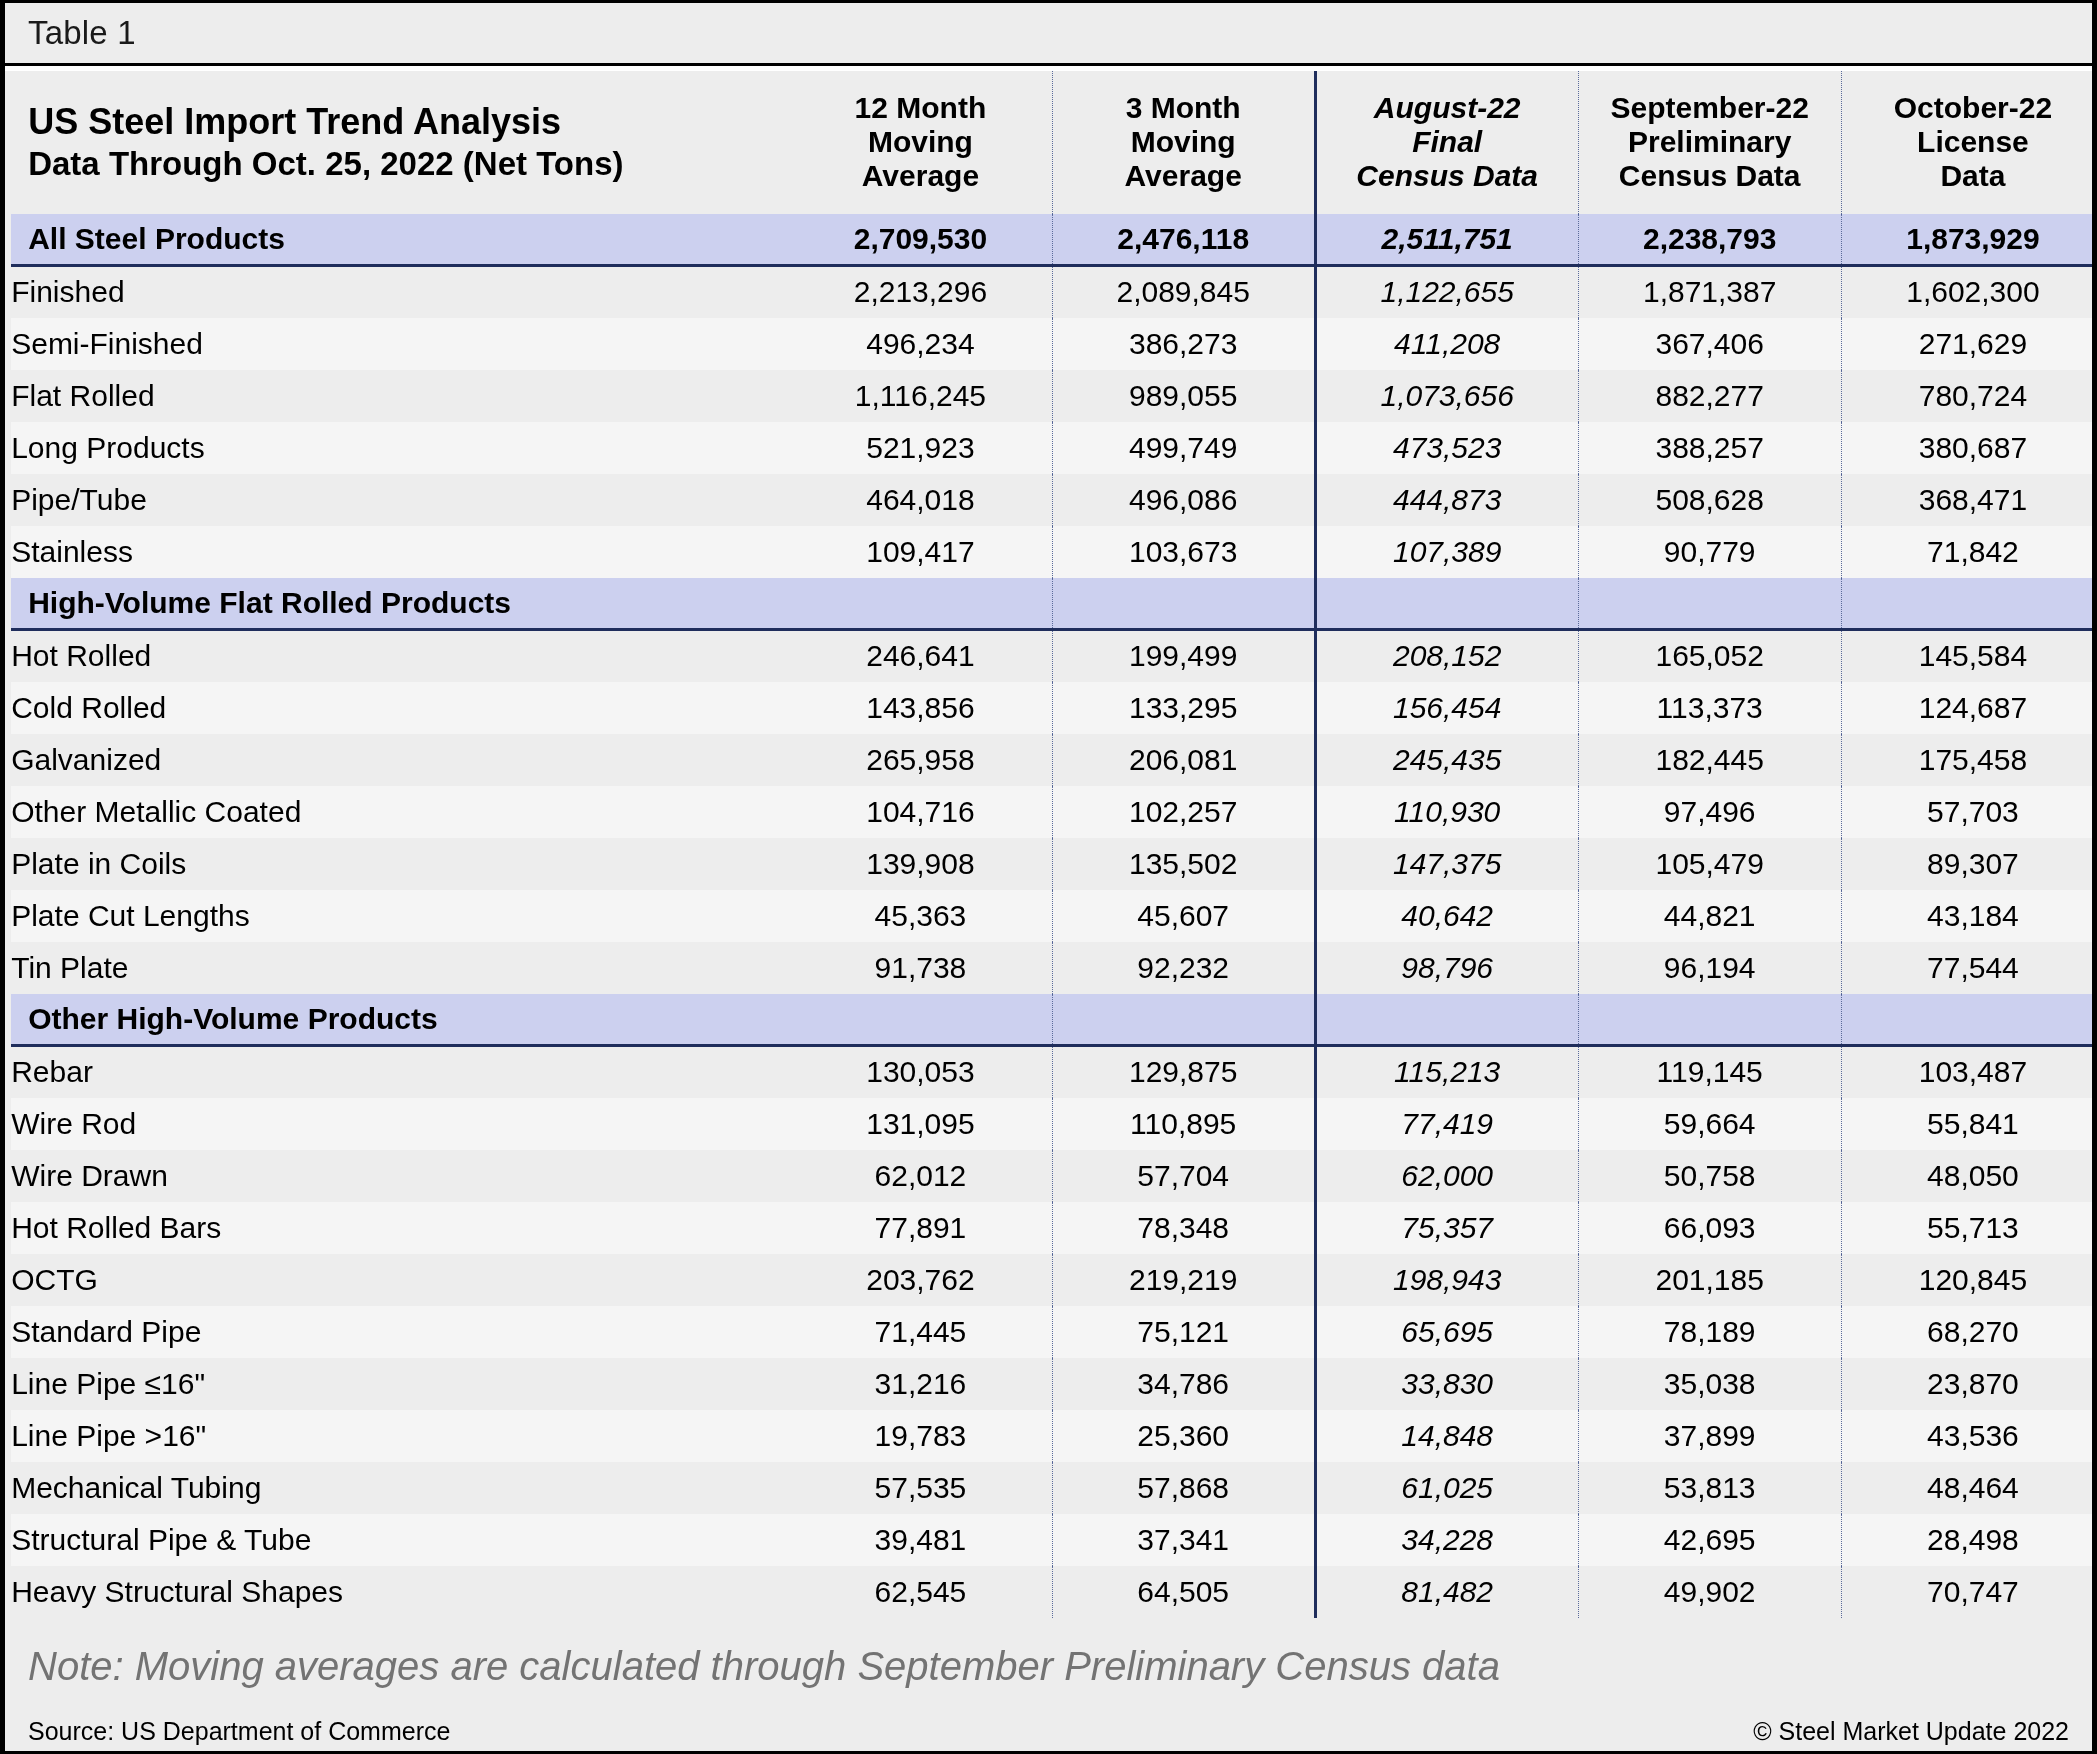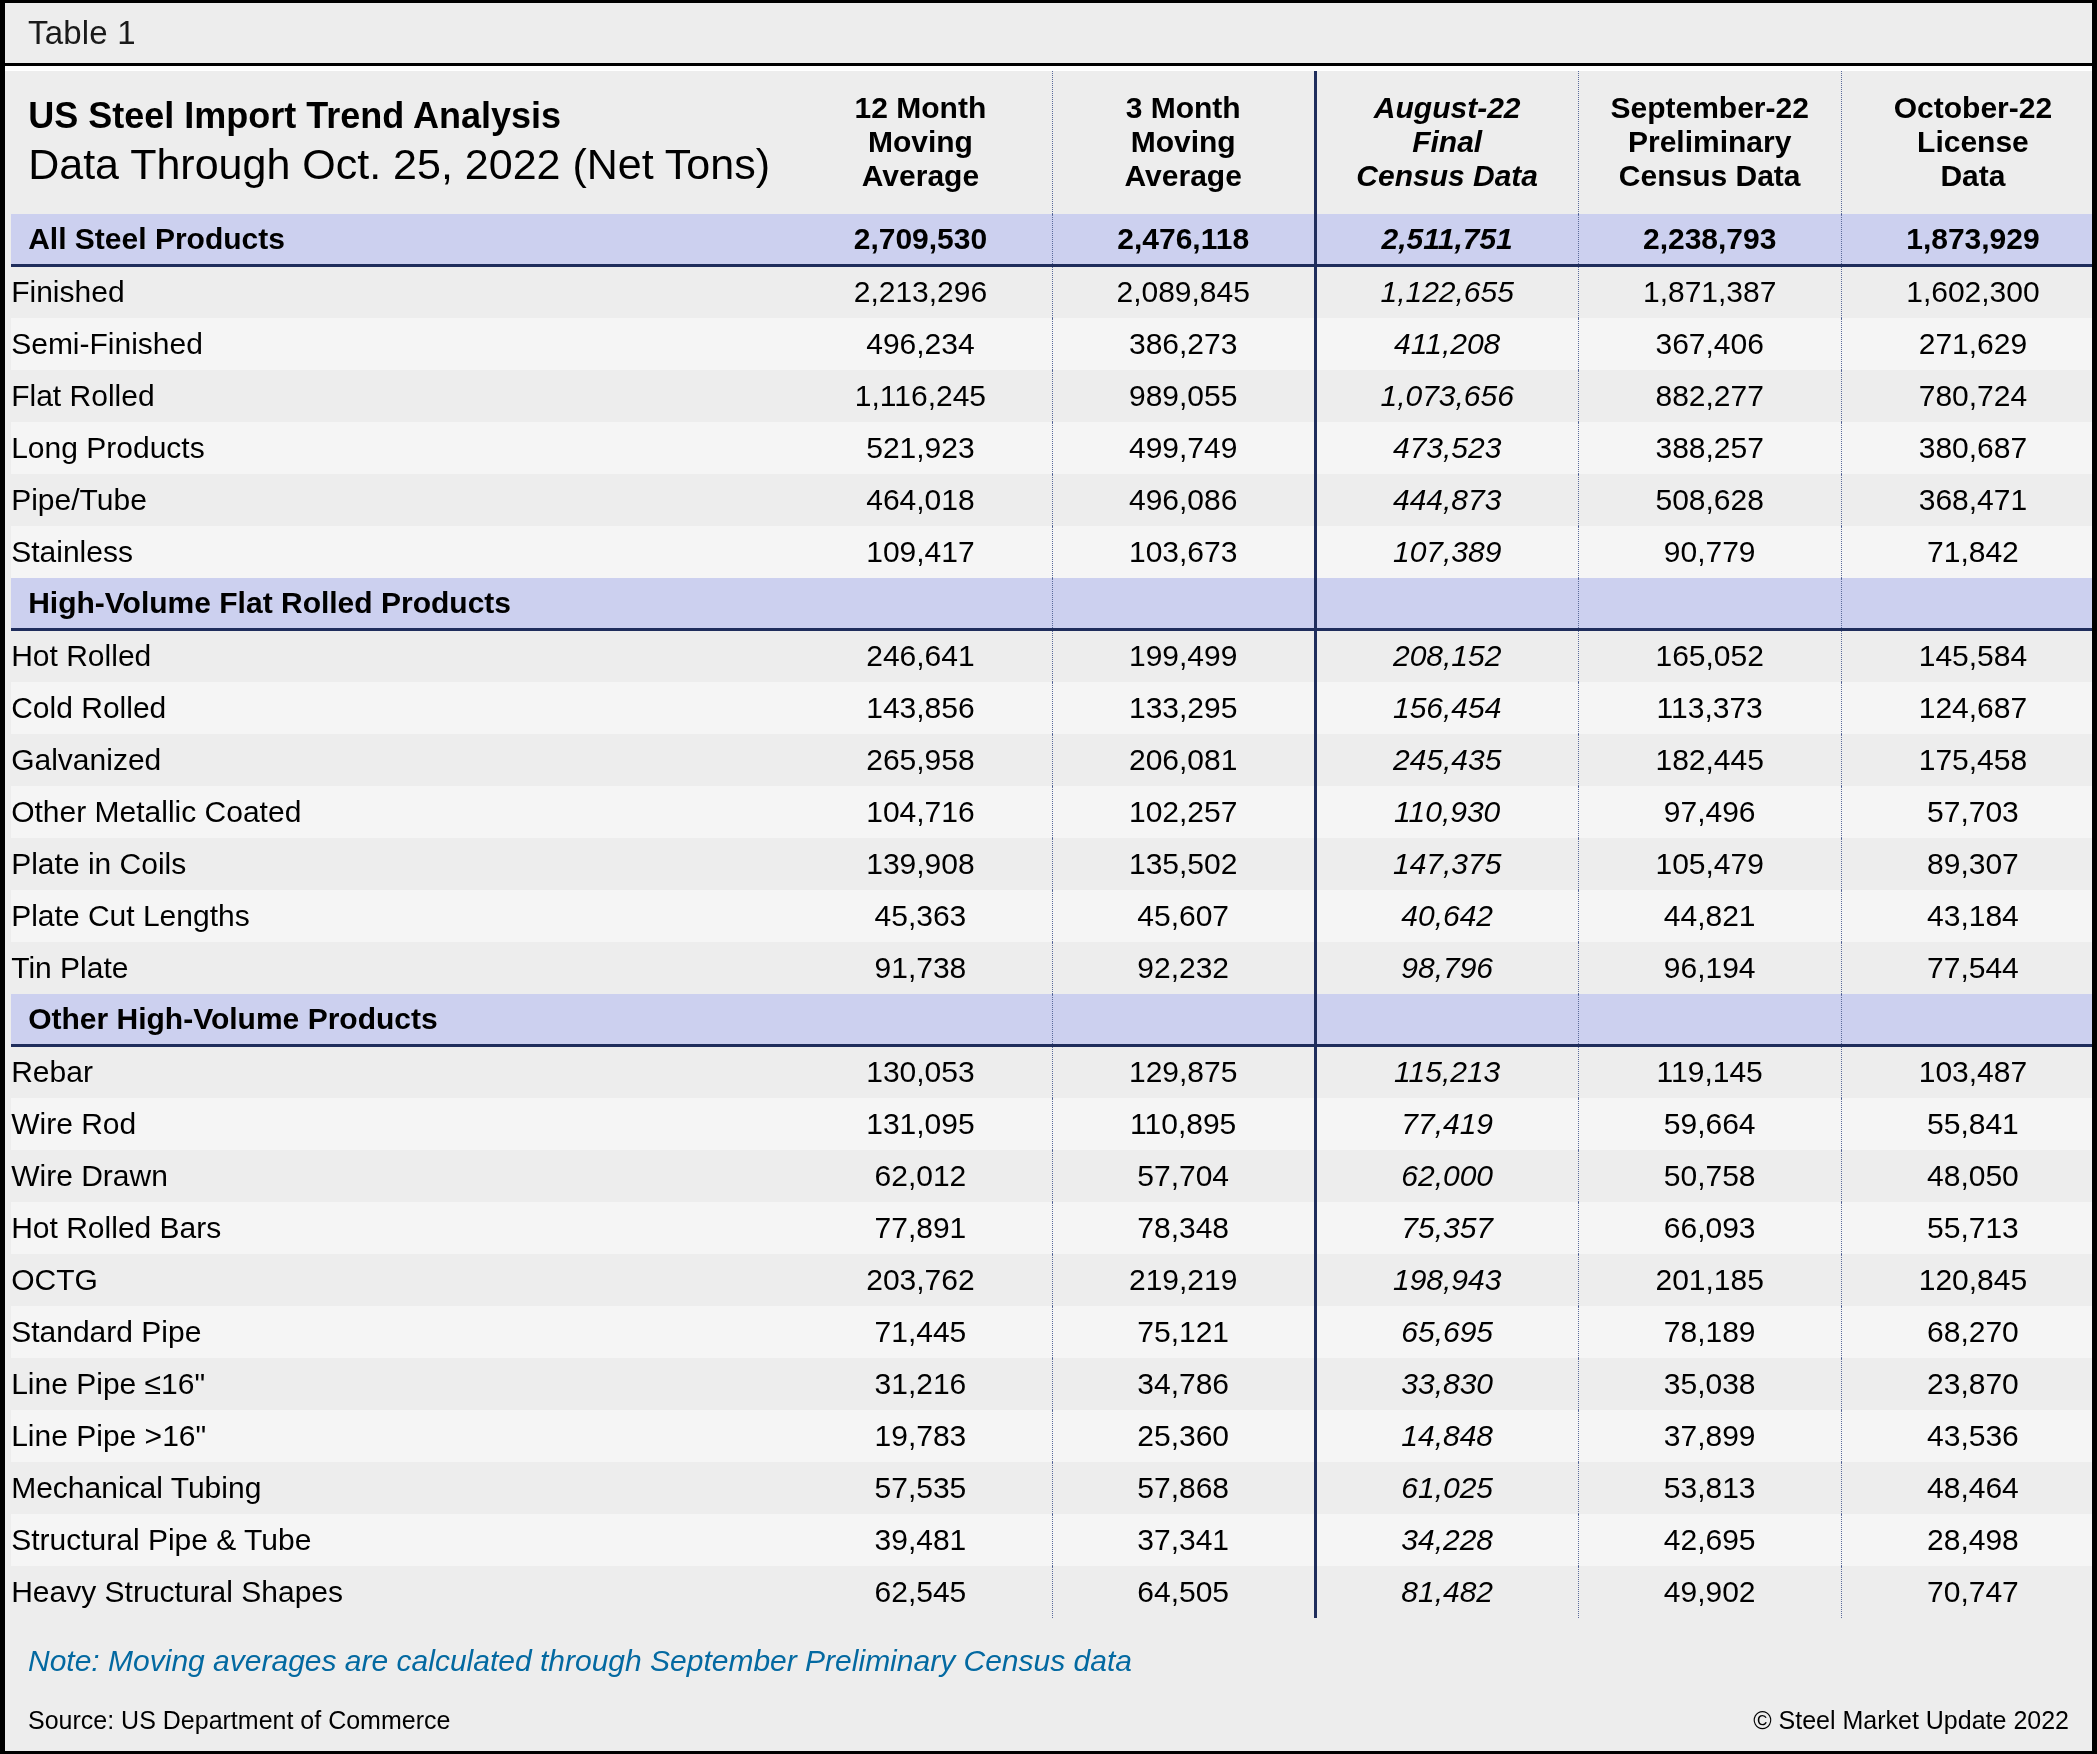--- a/index.html
+++ b/index.html
@@ -131,22 +131,22 @@
     padding-left: 17px;
     vertical-align: middle;
   }
   .t-main {
     font-size: 36px;
     font-weight: bold;
     display: block;
     line-height: 1.22;
   }
   .t-sub {
-    font-size: 43px;
-    font-weight: normal;
+    font-size: 33px;
+    font-weight: bold;
     display: block;
     line-height: 1.22;
   }
   thead th.th-num { position: relative; }
 
   
   .vsep-dot { border-left: 1.5px dotted #5a6a9a; }
   .vsep-solid { border-left: 3.1px solid #1f2d5c; font-style: italic; }
 
   
@@ -180,23 +180,23 @@
     background: #ffffff;
   }
 
   
   .footer {
     position: relative;
     z-index: 2;
     padding: 0 23px;
   }
   .note {
-    font-size: 30px;
+    font-size: 40px;
     font-style: italic;
-    color: #0369a1;
+    color: #737373;
     padding-top: 26px;
   }
   .srcline {
     display: flex;
     justify-content: space-between;
     align-items: flex-end;
     font-size: 25px;
     padding-top: 28px;
   }
 </style>

